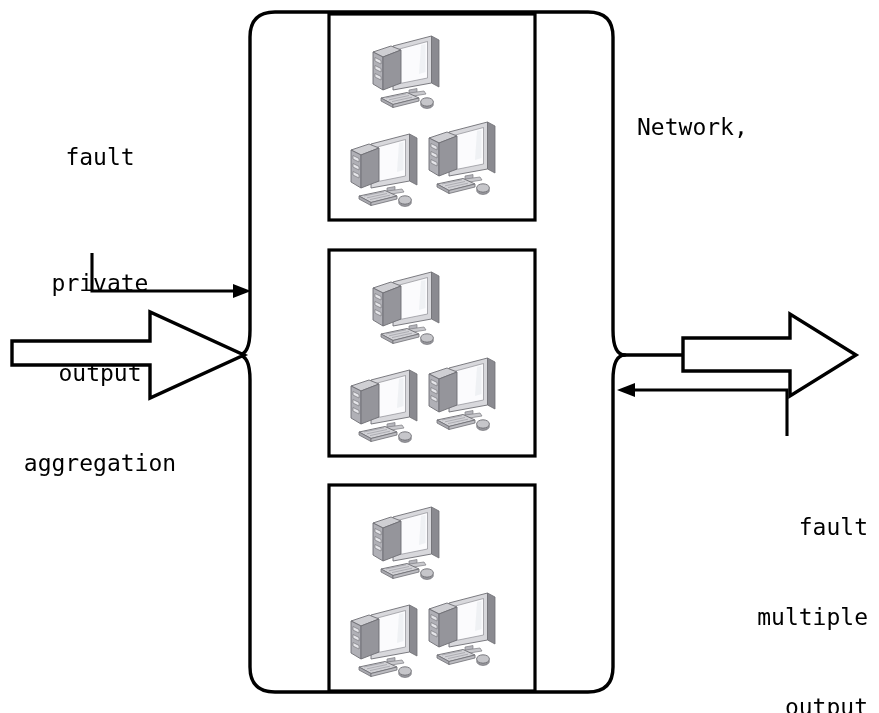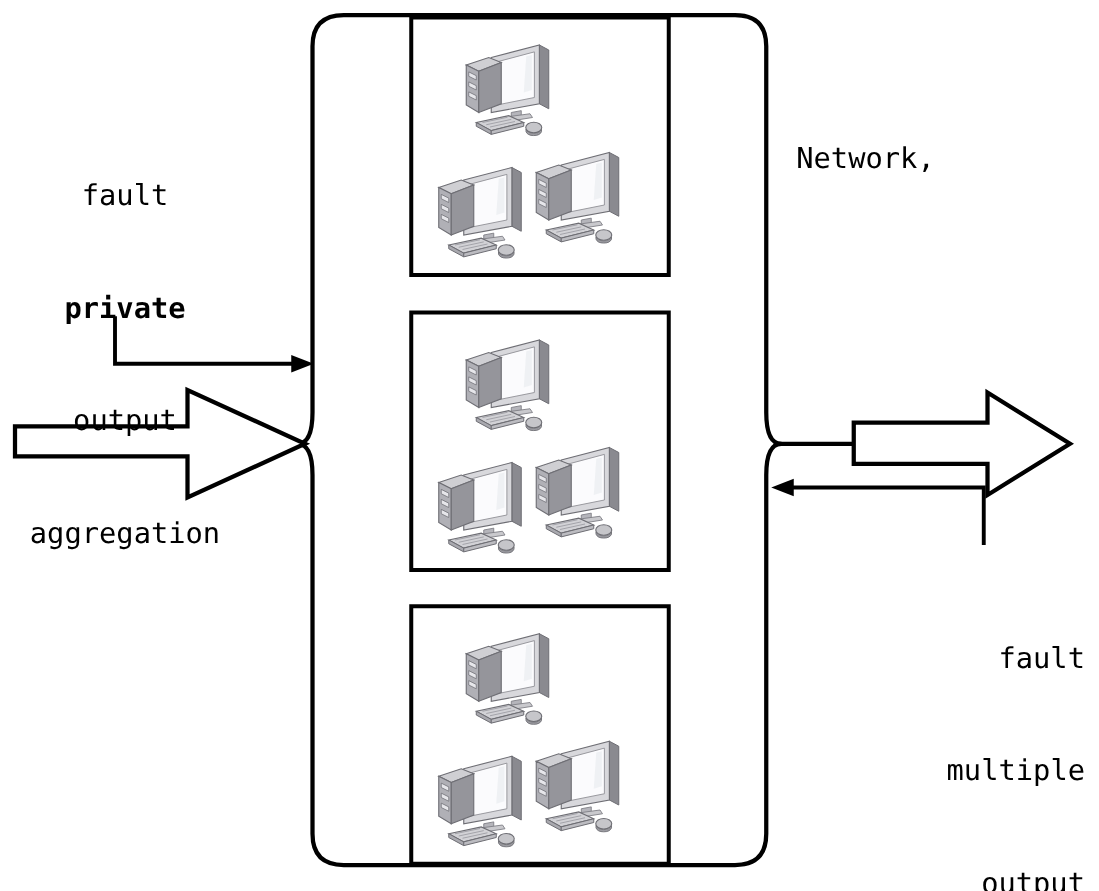--- a/index.html
+++ b/index.html
@@ -25,21 +25,21 @@
   .label {
     position: absolute;
     font-family: "DejaVu Sans Mono", "Liberation Mono", monospace;
     font-size: 23px;
     line-height: 30px;
     color: #000000;
     white-space: pre;
     letter-spacing: 0px;
   }
   .label-line { display: block; }
-  .label-line.bold { font-weight: bold; }
+  .label-line.bold { font-weight: normal; margin-top: 36px; }
 
   #label-input-agg {
     left: 0px;
     top: 82px;
     width: 200px;
     text-align: center;
   }
   #label-network {
     left: 637px;
     top: 52px;

